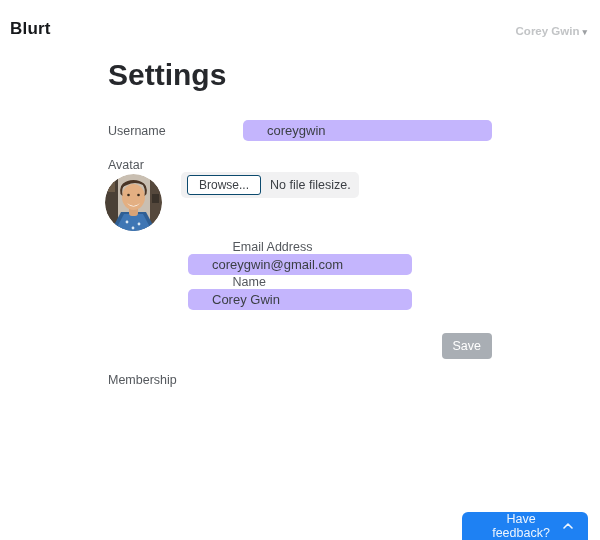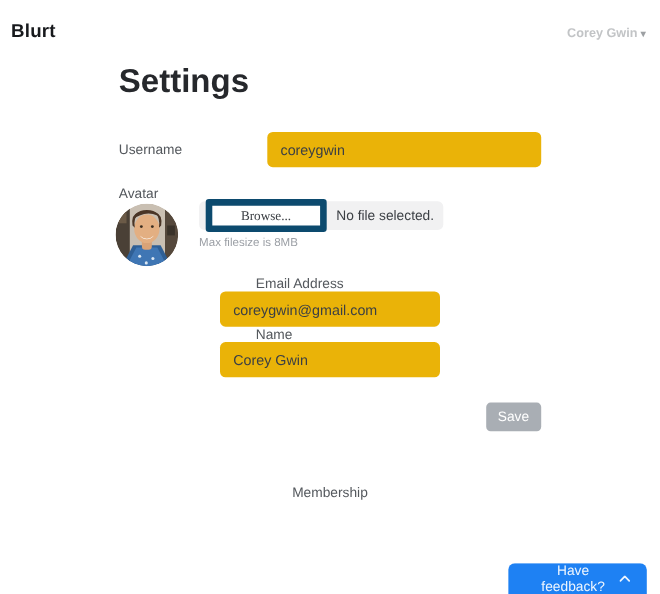--- a/index.html
+++ b/index.html
@@ -16,42 +16,42 @@
   .page-title { margin-top:19px; font-size:30px; font-weight:700; color:#26282c; }
   .form { margin-top:28px; }
   .row { display:flex; align-items:center; }
   .row + .row { margin-top:0;flex-direction:column; }
   .row-username { margin-bottom:8px; }
   .row-avatar { margin-bottom:9px; align-items:flex-start; }
   .row-name { margin-bottom:11px; }
   .field-label { width:135px; flex:none; font-size:12.5px; color:#54585d; }
   .row-avatar .field-label { padding-top:9px; }
   .control { flex:1; min-width:0; }
-  .text-input { width:100%; height:32px; background:#eab308; border:none;
-    border-radius:5px; padding:0 12px; font-size:13px; color:#3b3f44; outline:none;
+  .text-input { width:100%; height:21px; background:#c4b5fd; border:none;
+    border-radius:5px; padding:0 24px; font-size:13px; color:#3b3f44; outline:none;
     font-family:"Liberation Sans", sans-serif; }
   
   .avatar-wrap { display:flex; align-items:flex-start; margin-left:-3px; }
   .avatar-circle { width:57px; height:57px; border-radius:50%; overflow:hidden;
     flex:none; margin-top:2px; }
   .file-col { margin-left:19px; flex:1; min-width:0; }
   .file-input { display:flex; align-items:center; background:#f1f1f2;
     border-radius:5px; height:26px; padding:0 8px 0 6px; cursor:pointer; }
-  .browse-btn { background:#ffffff; border:6px solid #0c4a6e; border-radius:3px;
-    font-size:12px; color:#3b3f44; padding:2px 26px; line-height:14px; cursor:pointer;
-    font-family:Liberation Serif, serif; }
+  .browse-btn { background:#ffffff; border:1px solid #0c4a6e; border-radius:3px;
+    font-size:12px; color:#3b3f44; padding:2px 11px; line-height:14px; cursor:pointer;
+    font-family:Liberation Sans, sans-serif; }
   .no-file { margin-left:9px; font-size:12.5px; color:#3b3f44; white-space:nowrap; }
   .helper-text { font-size:10.5px; color:#9b9fa5; margin-top:6px; }
   
   .save-row { display:flex; justify-content:flex-end; margin-top:23px; }
   .save-btn { background:#a9aeb4; color:#ffffff; border:none; border-radius:4px;
     font-size:12.5px; padding:0 11px; height:26px; cursor:pointer;
     font-family:"Liberation Sans", sans-serif; }
   
-  .membership-label { margin-top:49px; font-size:12.5px; color:#54585d;text-align:center; }
+  .membership-label { margin-top:14px; font-size:12.5px; color:#54585d; }
   .membership-message { margin-top:27px; text-align:center; font-size:12.5px;
     color:#54585d; }
   
   .feedback-btn { position:fixed; right:12px; bottom:0; width:126px; height:28px;
     background:#1e81f3; border:none; border-radius:6px 6px 0 0; display:flex;
     align-items:center; justify-content:center; padding:0 15px 0 17px;
     cursor:pointer; font-family:"Liberation Sans", sans-serif; }
   .feedback-label { font-size:12.5px; color:rgba(255,255,255,.92); }
   .feedback-chevron { display:flex; align-items:center; }
 </style>
@@ -106,23 +106,22 @@
                 <path d="M41.5 20 Q43 10 36 8 Q41 14 39.5 22 Z" fill="#4a3526"></path>
                 <circle cx="23.5" cy="21" r="1.3" fill="#3a2d20"></circle>
                 <circle cx="33.5" cy="21" r="1.3" fill="#3a2d20"></circle>
                 <path d="M22 29 Q28.5 35 35 29 Q32 32.5 28.5 32.5 Q25 32.5 22 29 Z" fill="#ffffff"></path>
               </g>
             </svg>
           </div>
           <div class="file-col">
             <div class="file-input">
               <button class="browse-btn">Browse...</button>
-              <span class="no-file">No file selected.</span>
+              <span class="no-file">No file filesize.</span>
             </div>
-            <div class="helper-text">Max filesize is 8MB</div>
           </div>
         </div>
       </div>
     </div>
 
     <div class="row row-email">
       <div class="field-label">Email Address</div>
       <div class="control">
         <input class="text-input" type="text" value="coreygwin@gmail.com" style="">
       </div>

